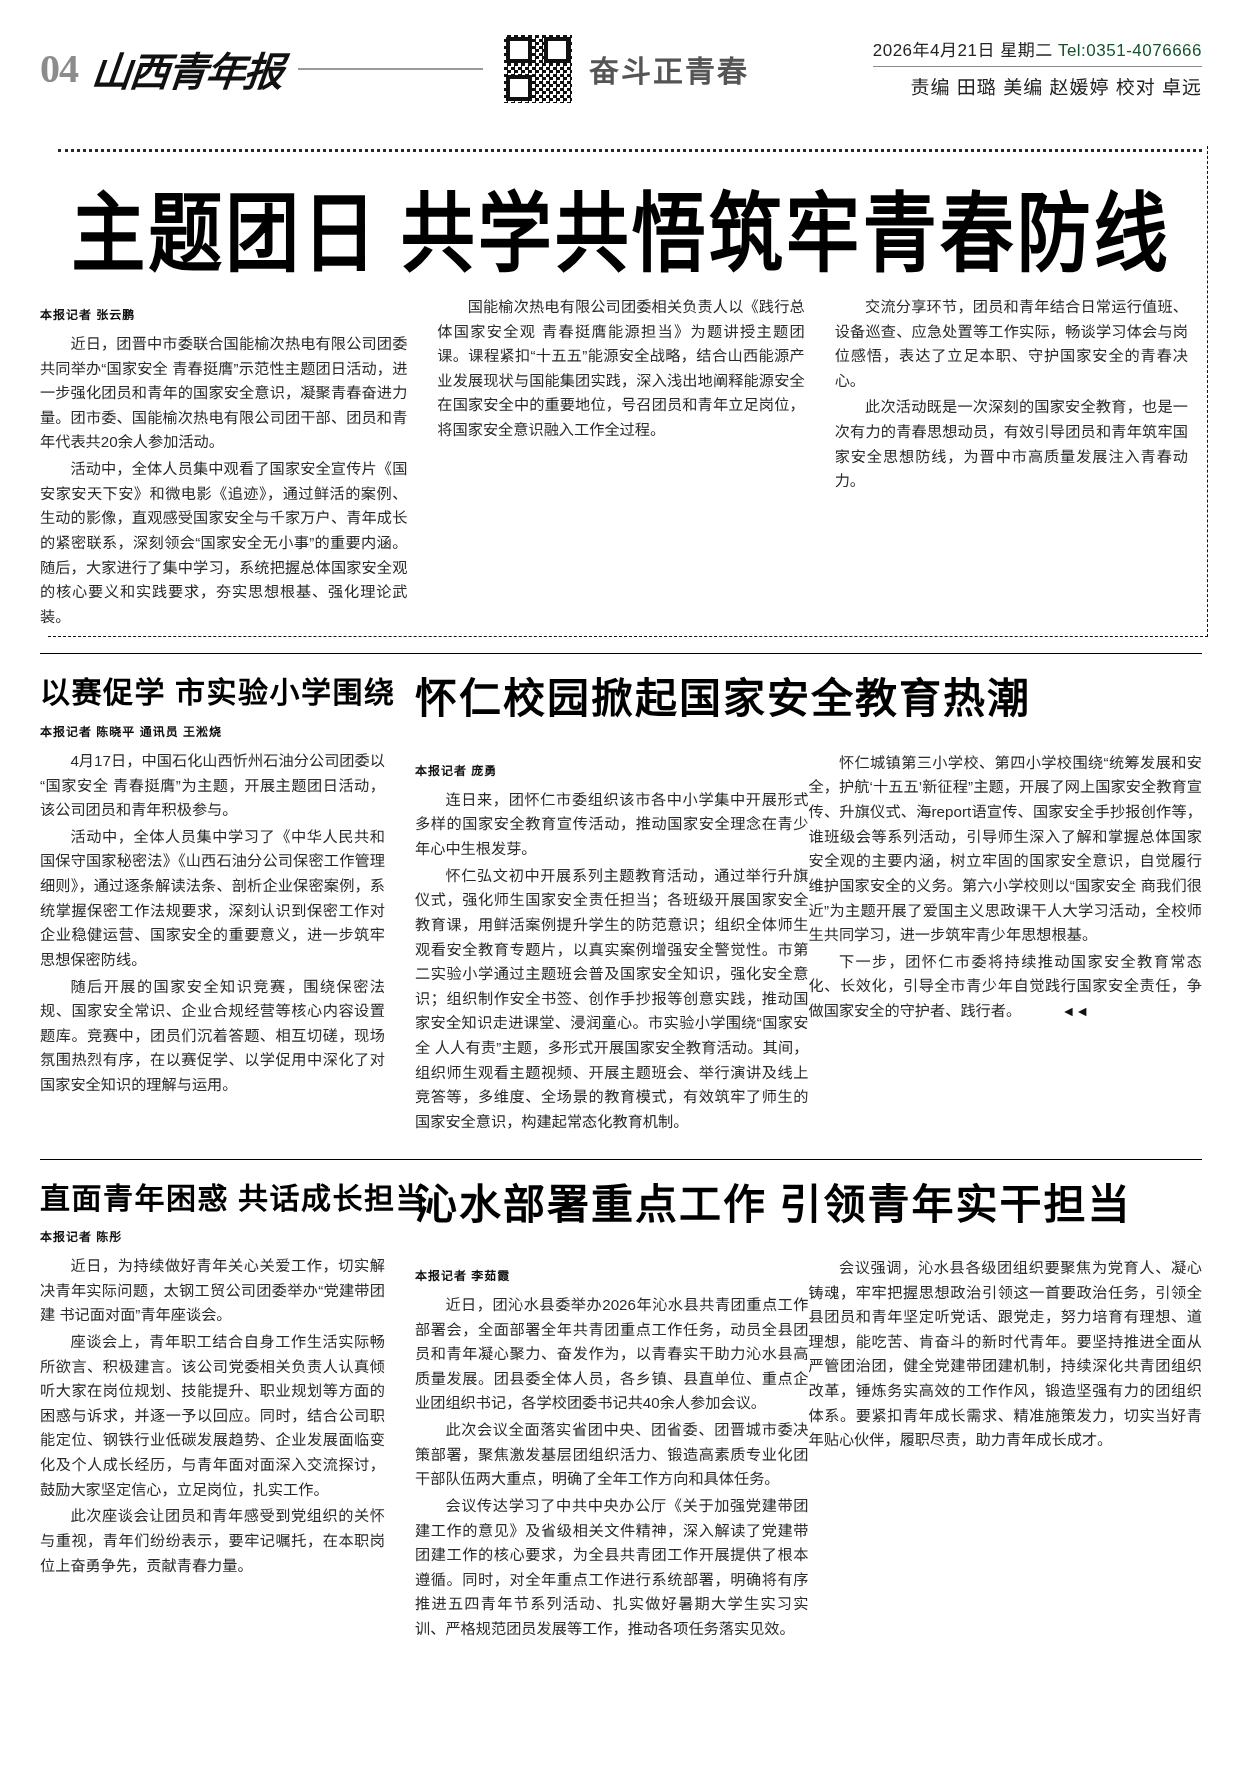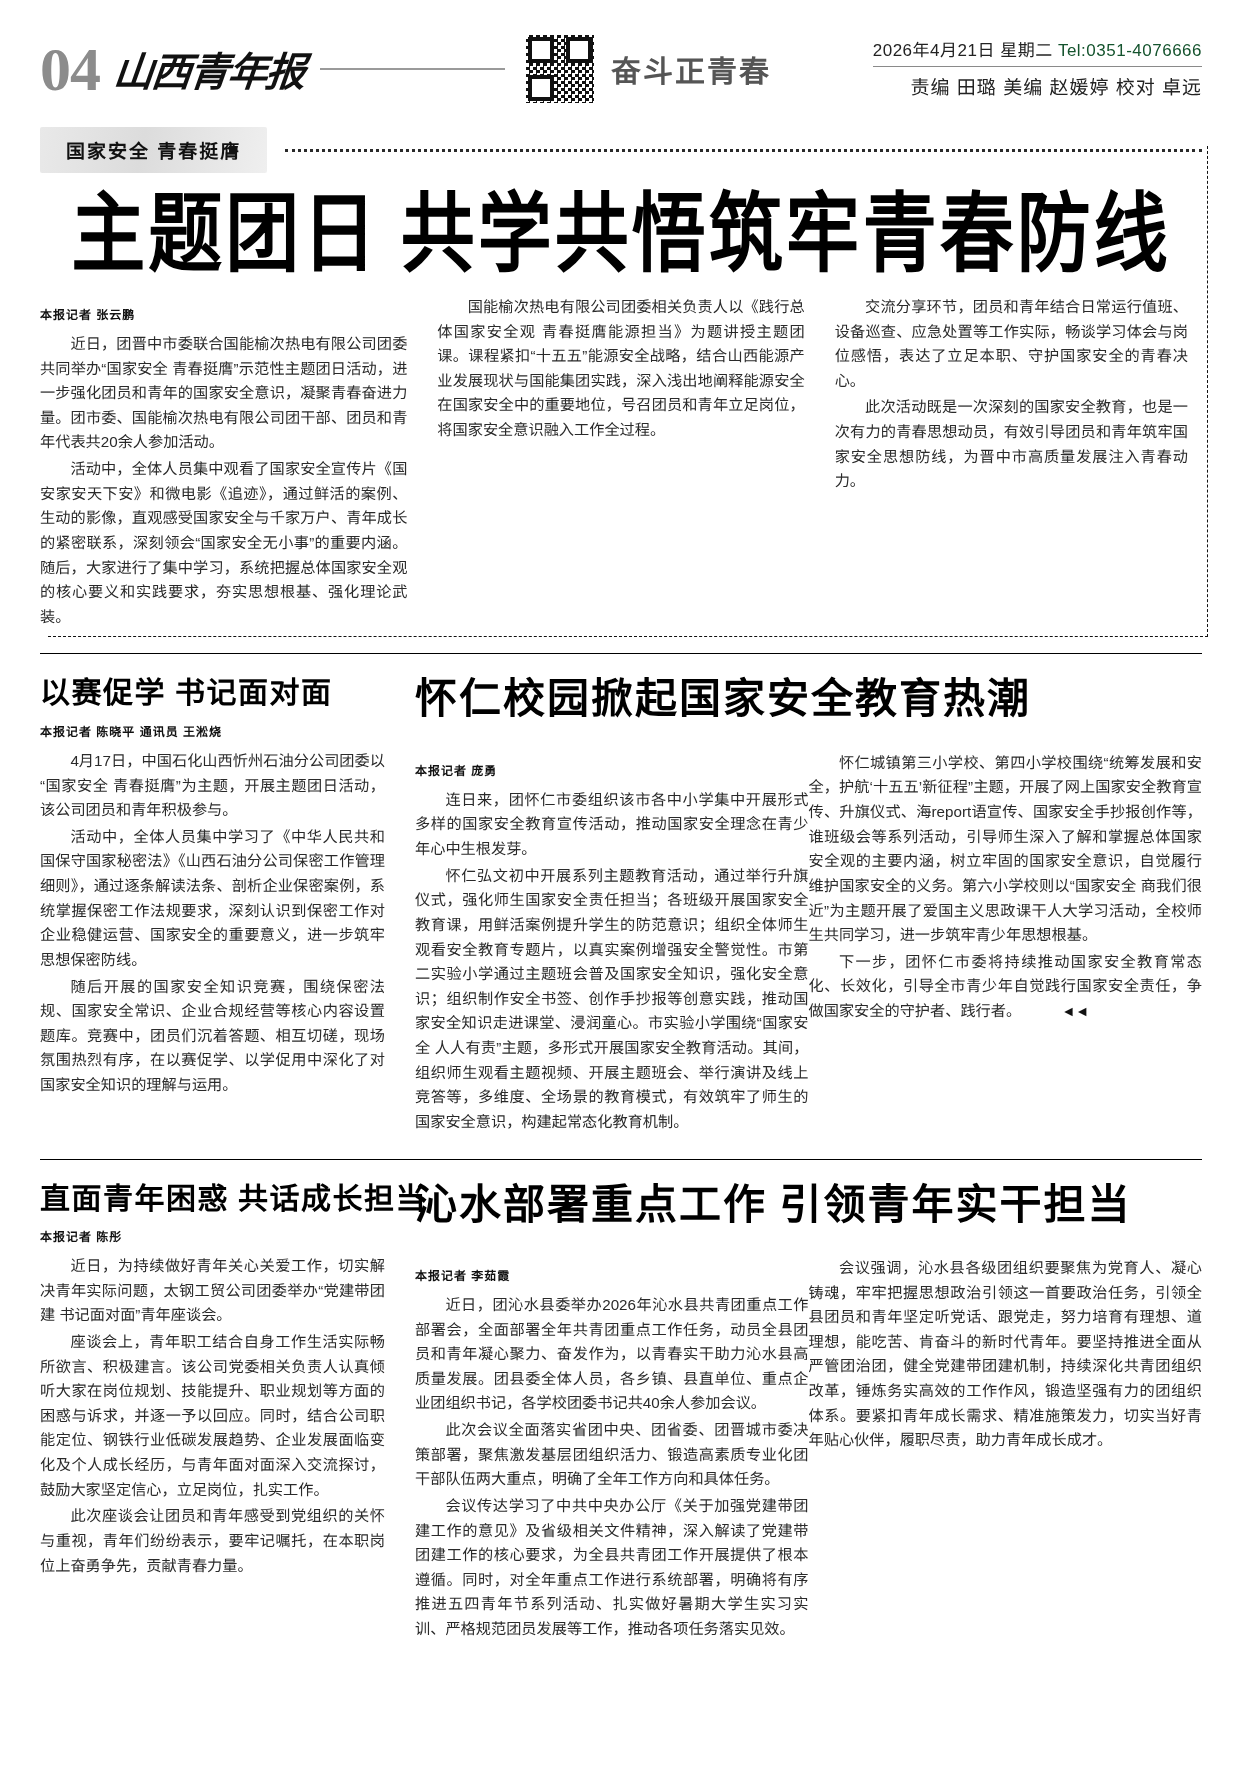--- a/index.html
+++ b/index.html
@@ -11,21 +11,21 @@
     color:#1a1a1a;
     position:relative;
     overflow:hidden;
   }
   .page{position:relative;width:1242px;height:1768px;box-sizing:border-box;padding:0 40px;}
 
   
   .masthead{display:flex;align-items:center;height:110px;padding-top:28px;box-sizing:border-box;}
   .page-num{
     font-family:"Liberation Serif","DejaVu Serif",serif;
-    font-size:62px;font-weight:bold;color:#8c8c8c;
+    font-size:40px;font-weight:bold;color:#8c8c8c;
     letter-spacing:-1px;line-height:1;margin-right:14px;
   }
   .paper-name{
     font-family:"Liberation Serif","DejaVu Serif",serif;
     font-size:40px;font-weight:bold;font-style:italic;color:#111;
     letter-spacing:-2px;white-space:nowrap;
     transform:skewX(-6deg);
   }
   .rule-left{flex:0 0 auto;width:185px;height:0;border-top:2px solid #9a9a9a;margin:0 10px 0 16px;}
   .qr{
@@ -133,21 +133,20 @@
       </div>
       <div class="mast-rule"></div>
       <div class="mast-line2">责编  田璐   美编  赵媛婷   校对  卓远</div>
     </div>
   </div>
 
   <div class="feature">
     <div class="feature-border"></div>
 
     <div class="kicker-row">
-      <div class="kicker">国家安全  青春挺膺</div>
       <div class="dots"></div>
     </div>
 
     <div class="big-head">主题团日  共学共悟筑牢青春防线</div>
     <div class="head-spacer"></div>
 
     <div class="feat-3">
       <div>
         <div class="byline">本报记者  张云鹏</div>
         <p class="body">近日，团晋中市委联合国能榆次热电有限公司团委共同举办“国家安全  青春挺膺”示范性主题团日活动，进一步强化团员和青年的国家安全意识，凝聚青春奋进力量。团市委、国能榆次热电有限公司团干部、团员和青年代表共20余人参加活动。</p>
@@ -160,21 +159,21 @@
         <p class="body">交流分享环节，团员和青年结合日常运行值班、设备巡查、应急处置等工作实际，畅谈学习体会与岗位感悟，表达了立足本职、守护国家安全的青春决心。</p>
         <p class="body">此次活动既是一次深刻的国家安全教育，也是一次有力的青春思想动员，有效引导团员和青年筑牢国家安全思想防线，为晋中市高质量发展注入青春动力。</p>
       </div>
     </div>
   </div>
 
   <hr class="hr-rule">
 
   <div class="midsec" style="margin-top:20px;">
     <div class="left sec">
-      <div class="sub-head">以赛促学  书记面对面</div>
+      <div class="sub-head">以赛促学  市实验小学围绕</div>
       <div class="byline">本报记者  陈晓平  通讯员  王淞烧</div>
       <p class="body">4月17日，中国石化山西忻州石油分公司团委以“国家安全  青春挺膺”为主题，开展主题团日活动，该公司团员和青年积极参与。</p>
       <p class="body">活动中，全体人员集中学习了《中华人民共和国保守国家秘密法》《山西石油分公司保密工作管理细则》，通过逐条解读法条、剖析企业保密案例，系统掌握保密工作法规要求，深刻认识到保密工作对企业稳健运营、国家安全的重要意义，进一步筑牢思想保密防线。</p>
       <p class="body">随后开展的国家安全知识竞赛，围绕保密法规、国家安全常识、企业合规经营等核心内容设置题库。竞赛中，团员们沉着答题、相互切磋，现场氛围热烈有序，在以赛促学、以学促用中深化了对国家安全知识的理解与运用。</p>
     </div>
 
     <div class="right sec">
       <div class="mid-head">怀仁校园掀起国家安全教育热潮</div>
       <div class="right-3" style="margin-top:26px;">
         <div>

